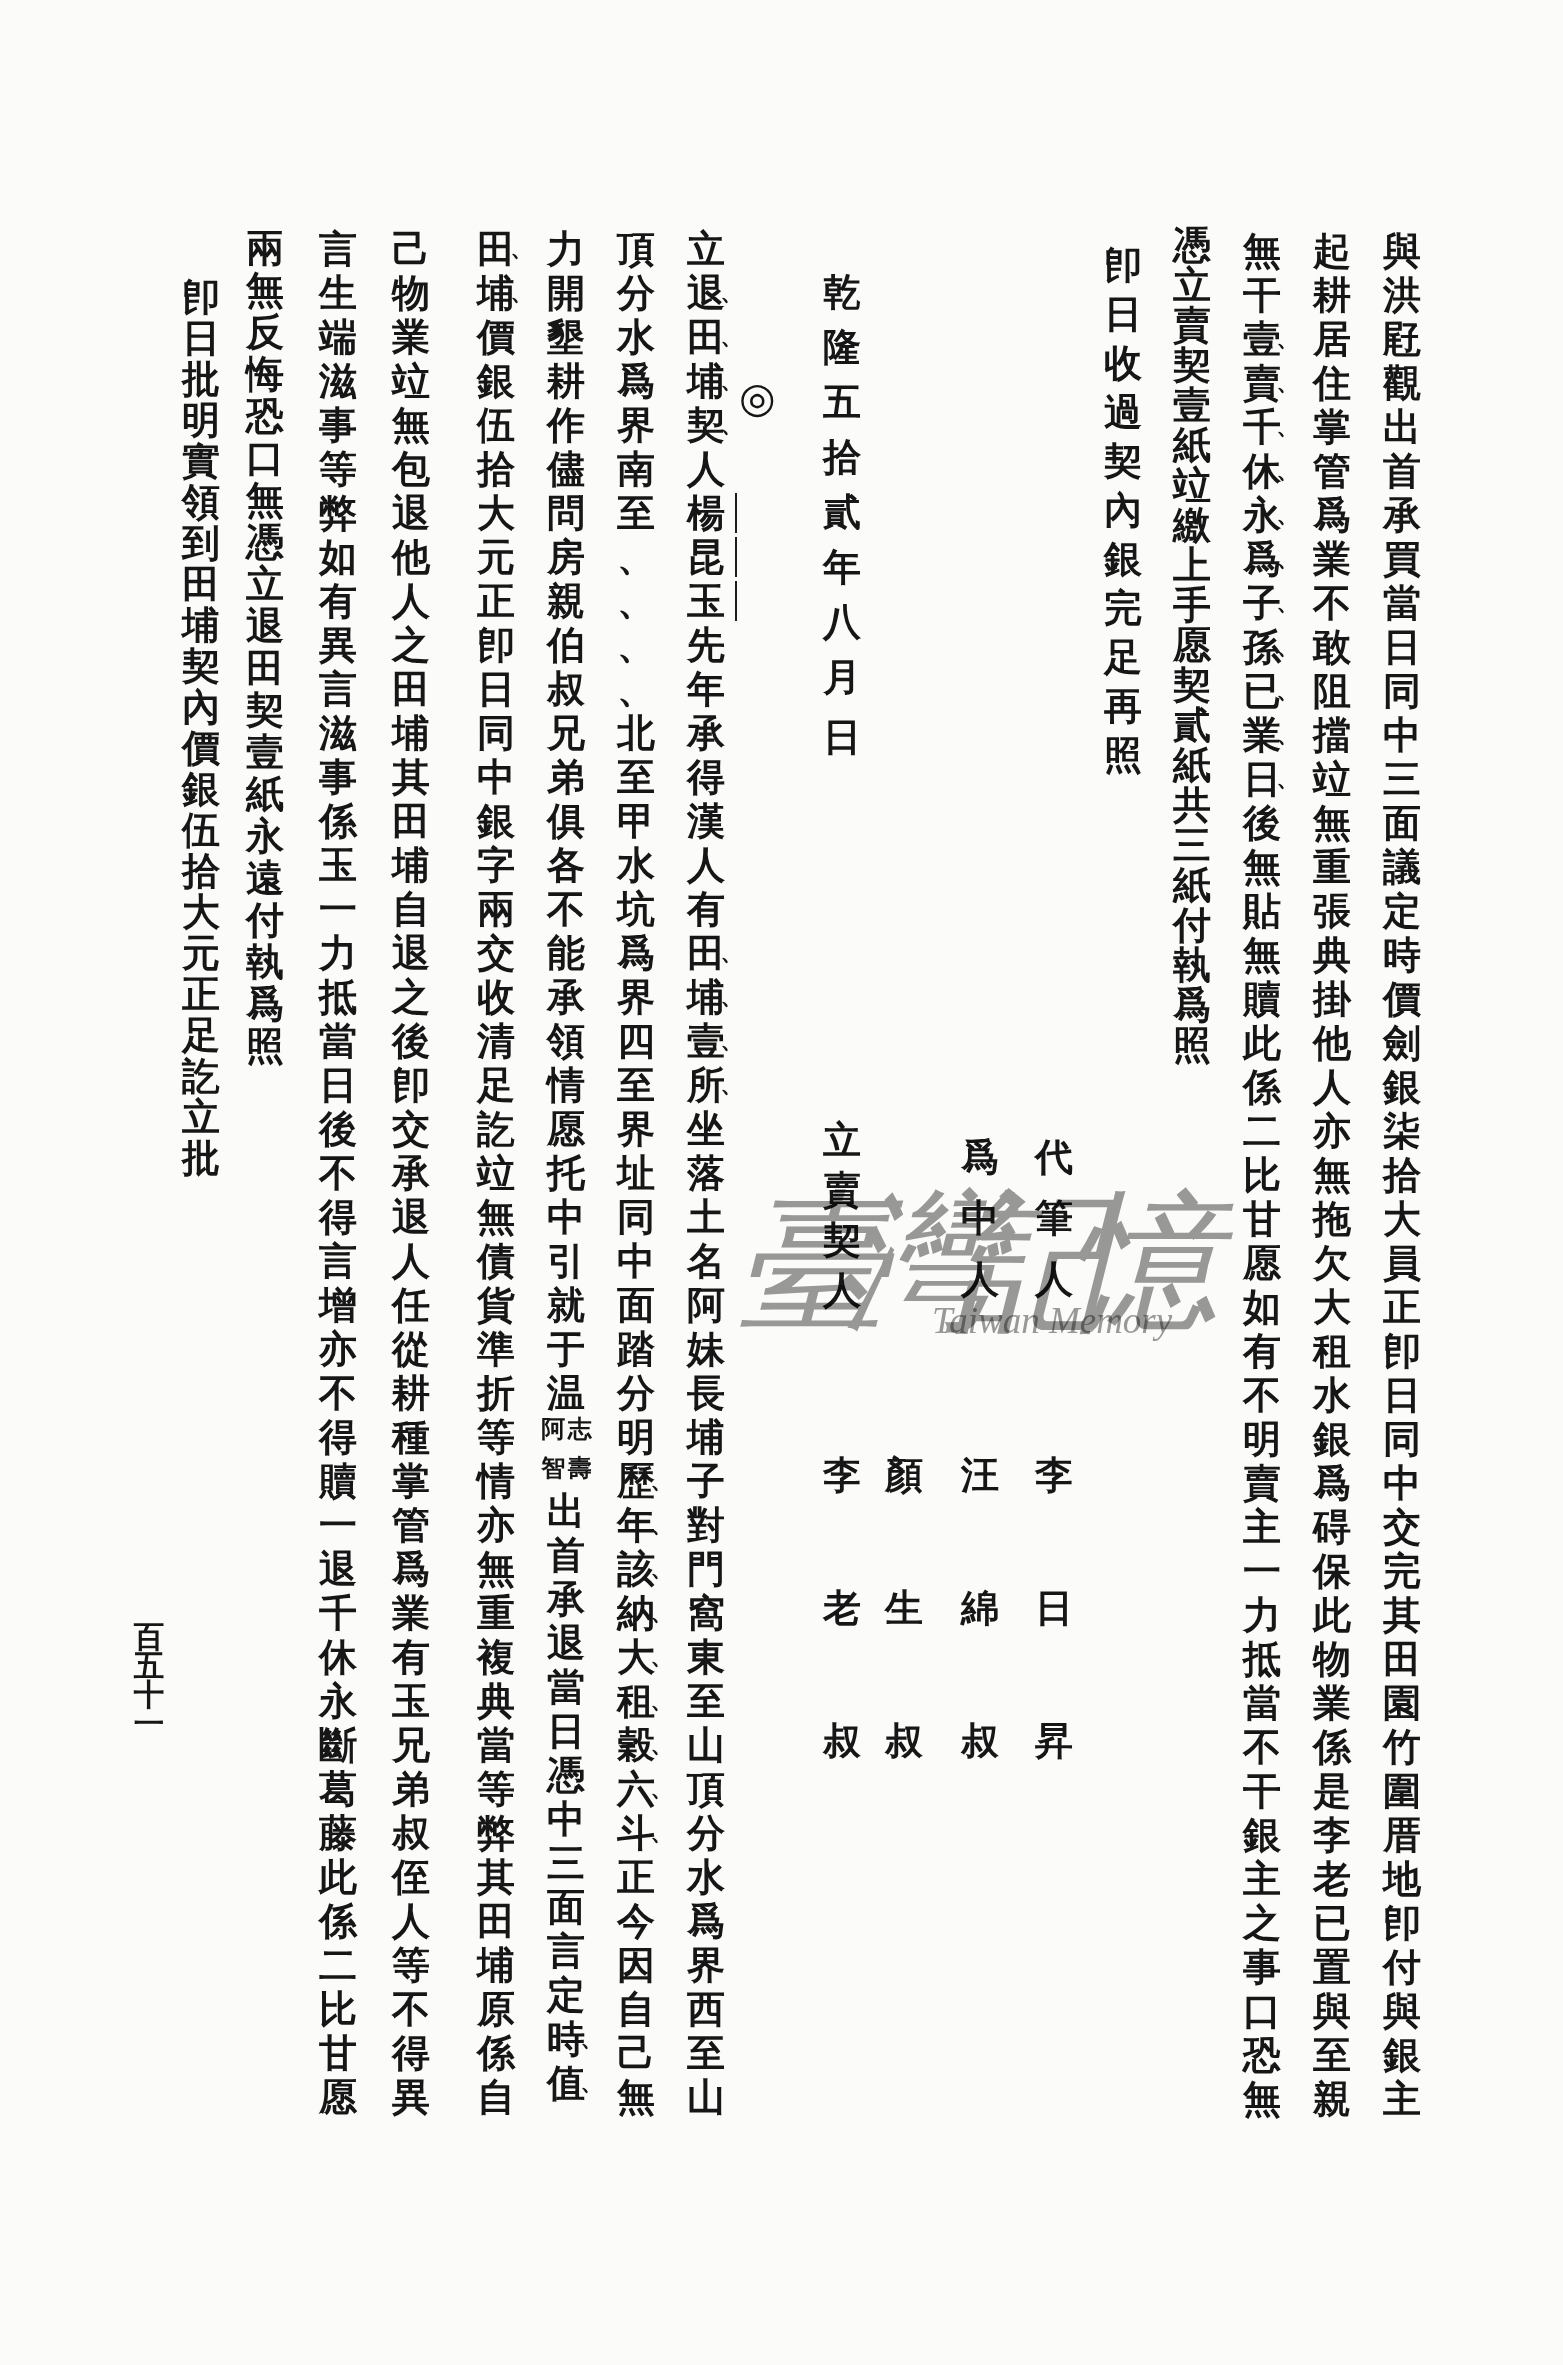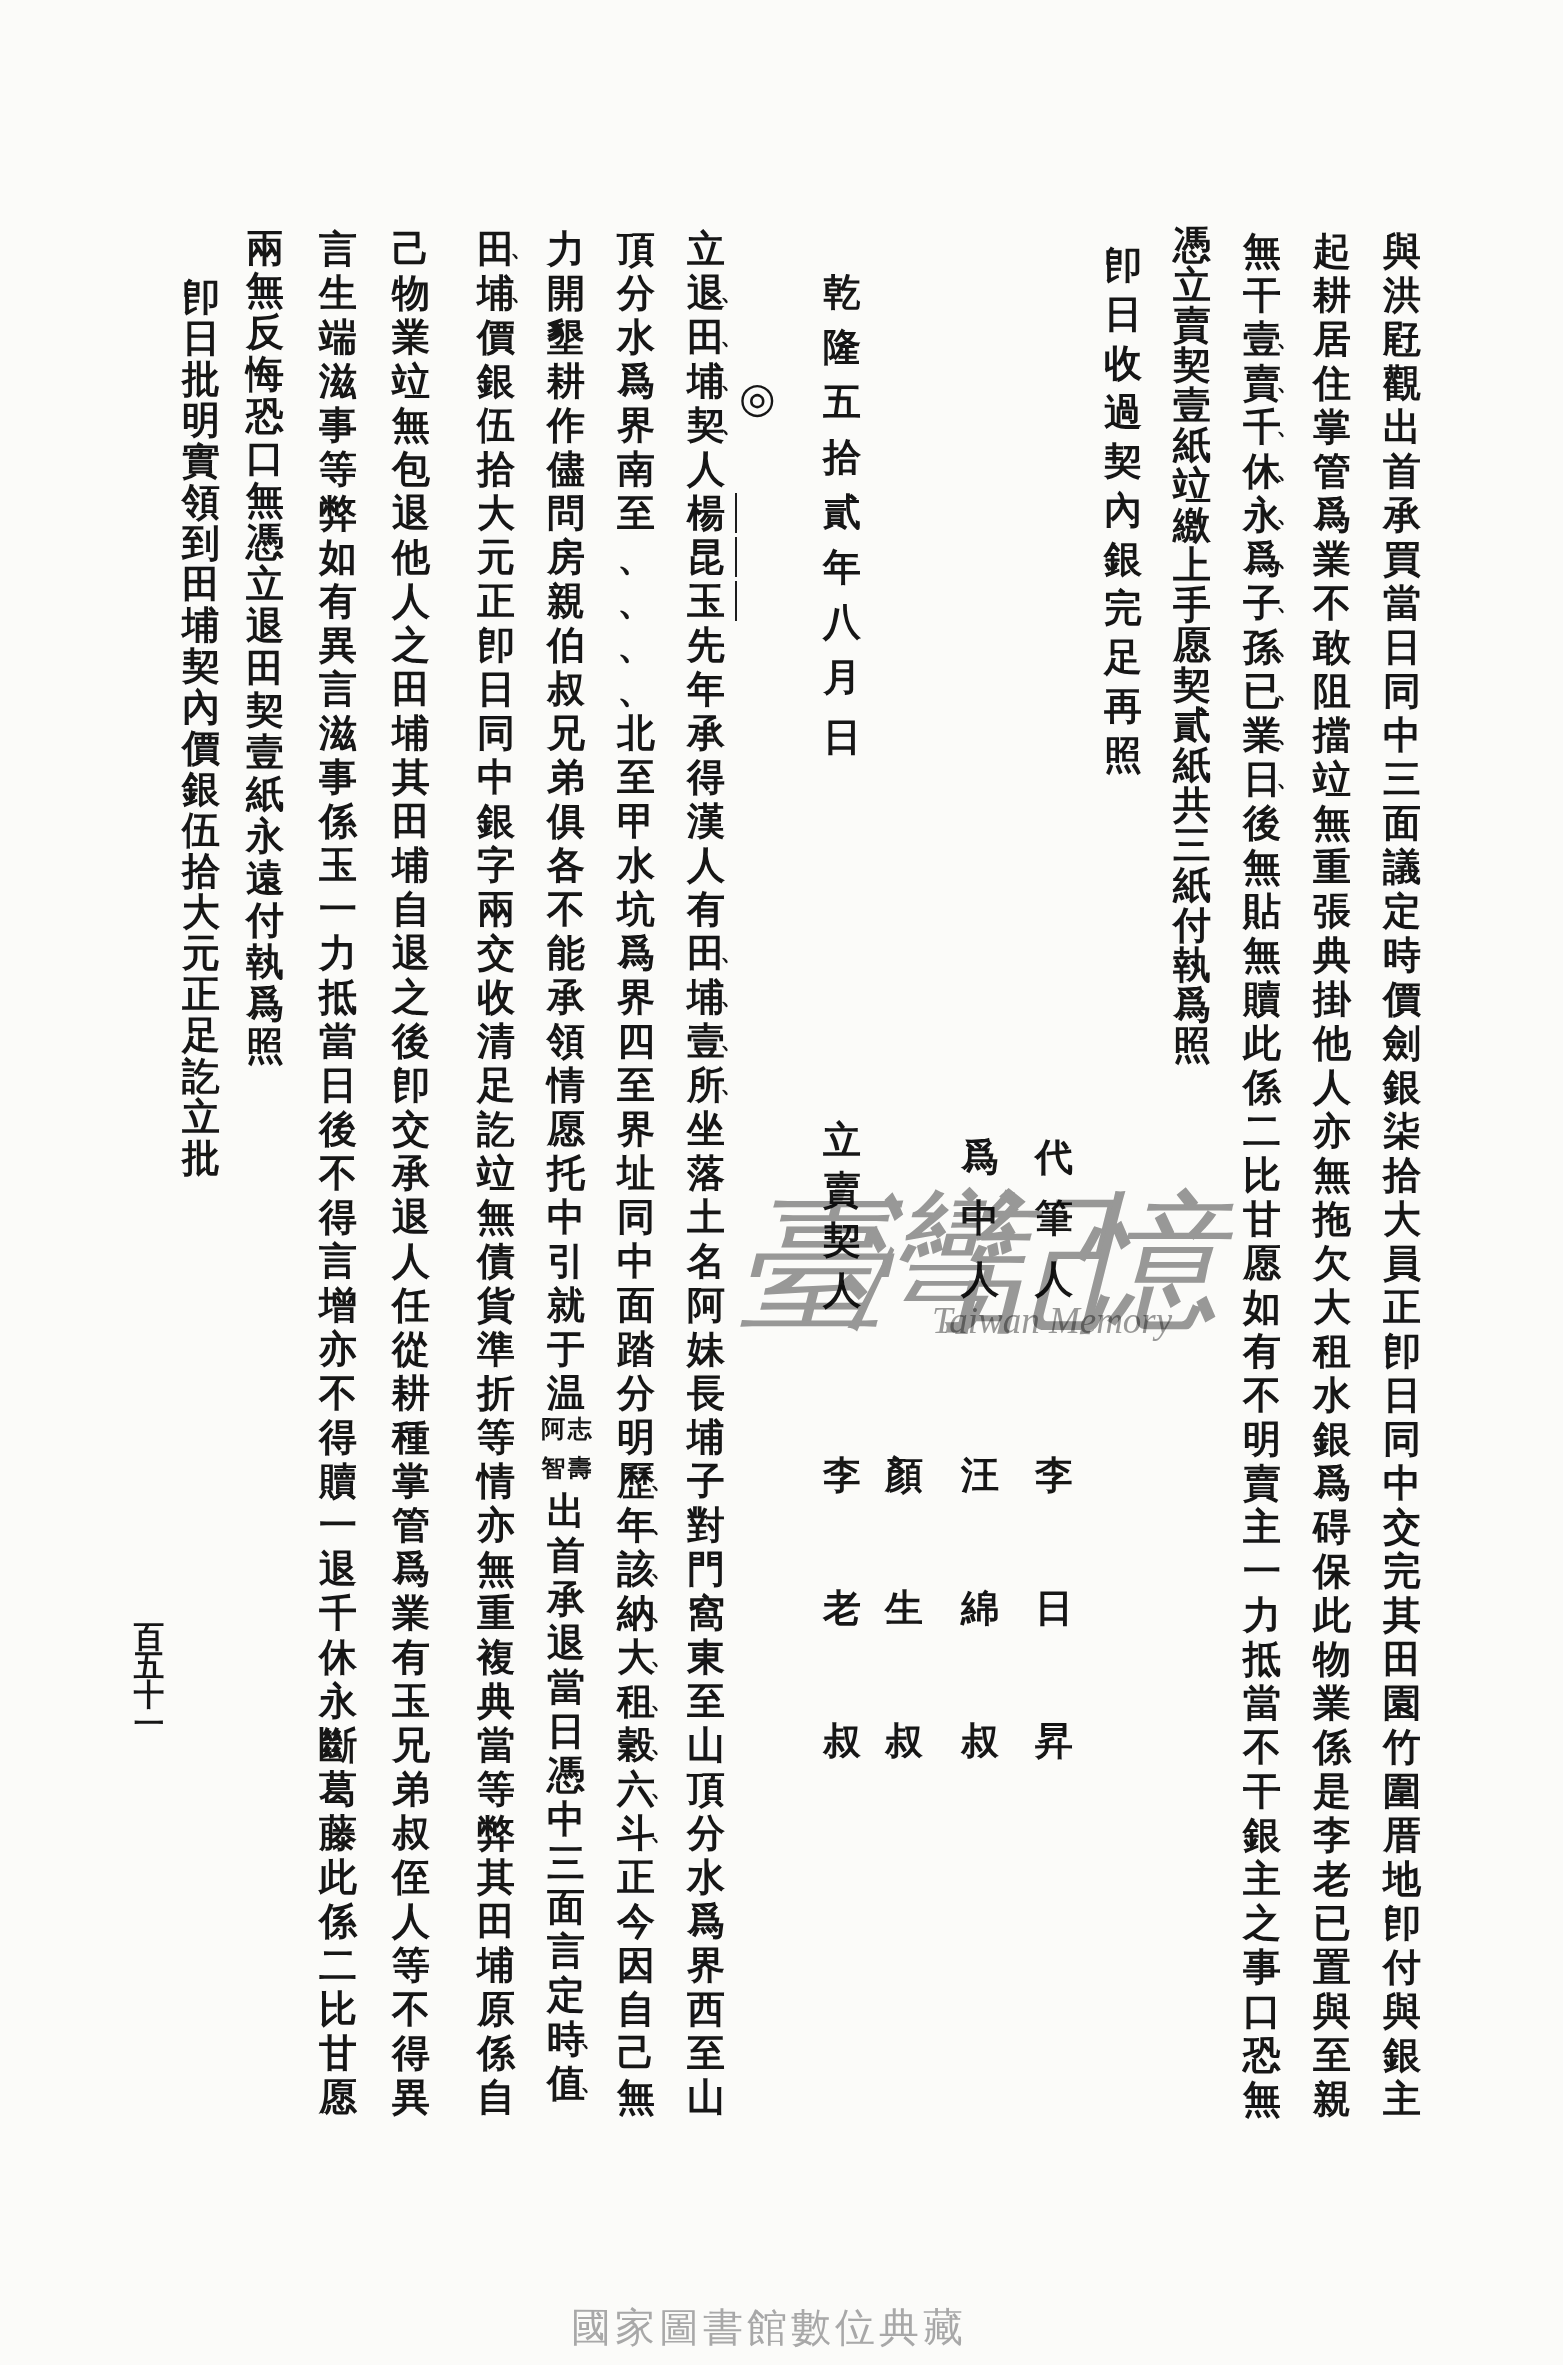--- a/index.html
+++ b/index.html
@@ -80,21 +80,20 @@
     white-space:nowrap;
   }
 </style>
 </head>
 <body>
 
 <div id="document-page">
   <div id="section-mark">◎</div>
   <div id="watermark-cjk">臺灣記憶</div>
   <div id="watermark-latin">Taiwan Memory</div>
-  <div id="footer-caption">國家圖書館數位典藏</div>
 <div class="col" style="left: 1378px; top: 229px; width: 48px;">
       <span class="ch" style="height: 44px;">與</span>
       <span class="ch" style="height: 44px;">洪</span>
       <span class="ch" style="height: 44px;">屘</span>
       <span class="ch" style="height: 44px;">觀</span>
       <span class="ch" style="height: 44px;">出</span>
       <span class="ch" style="height: 44px;">首</span>
       <span class="ch" style="height: 44px;">承</span>
       <span class="ch" style="height: 44px;">買</span>
       <span class="ch" style="height: 44px;">當</span>

